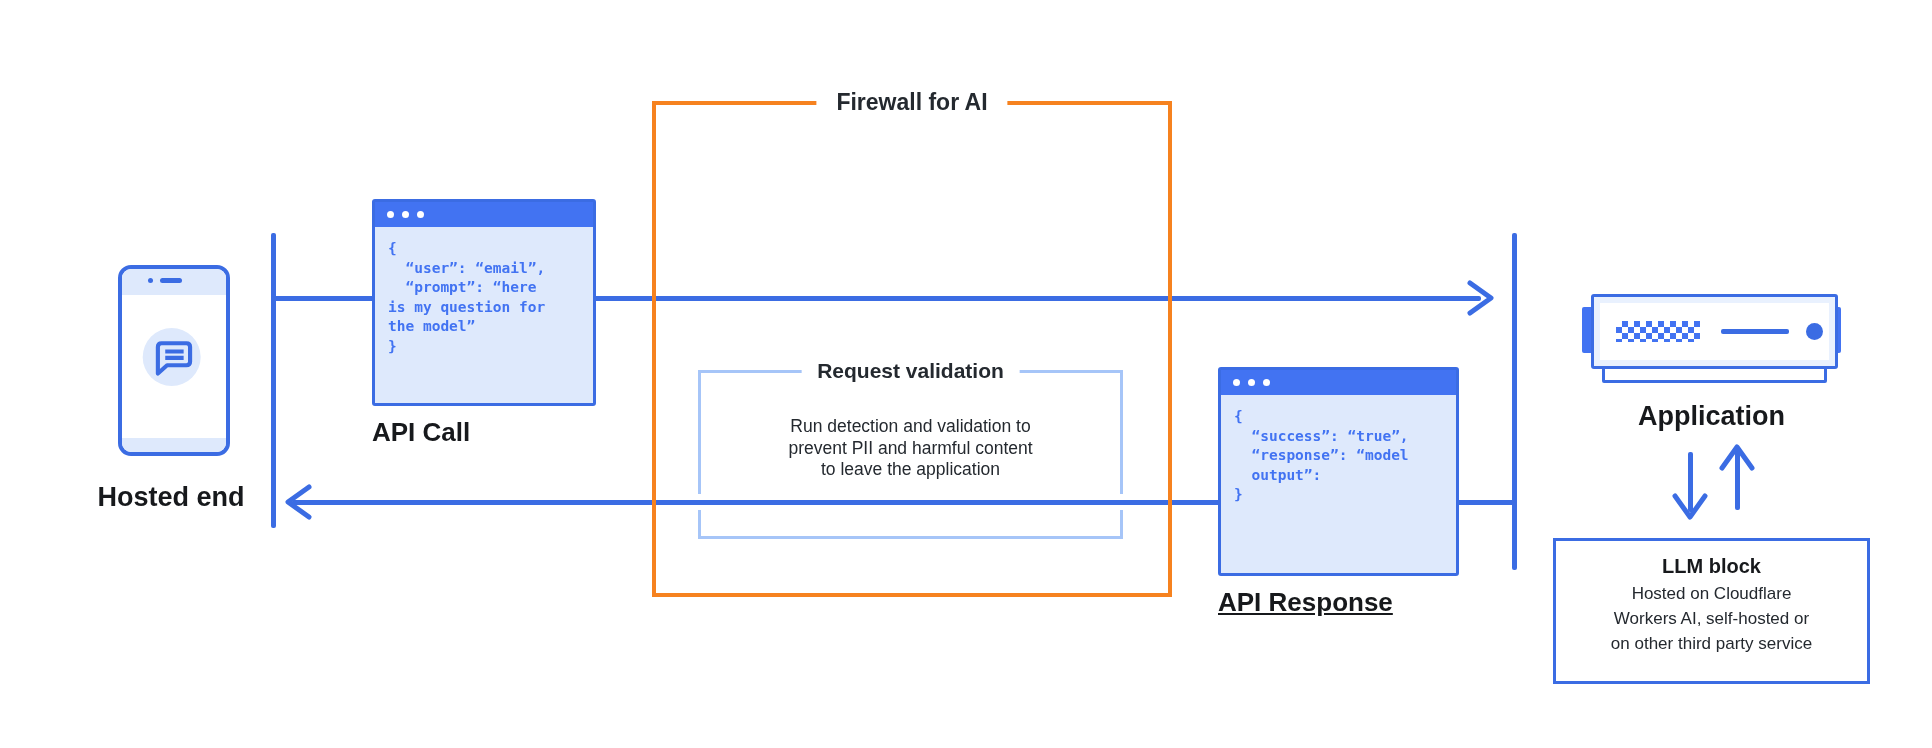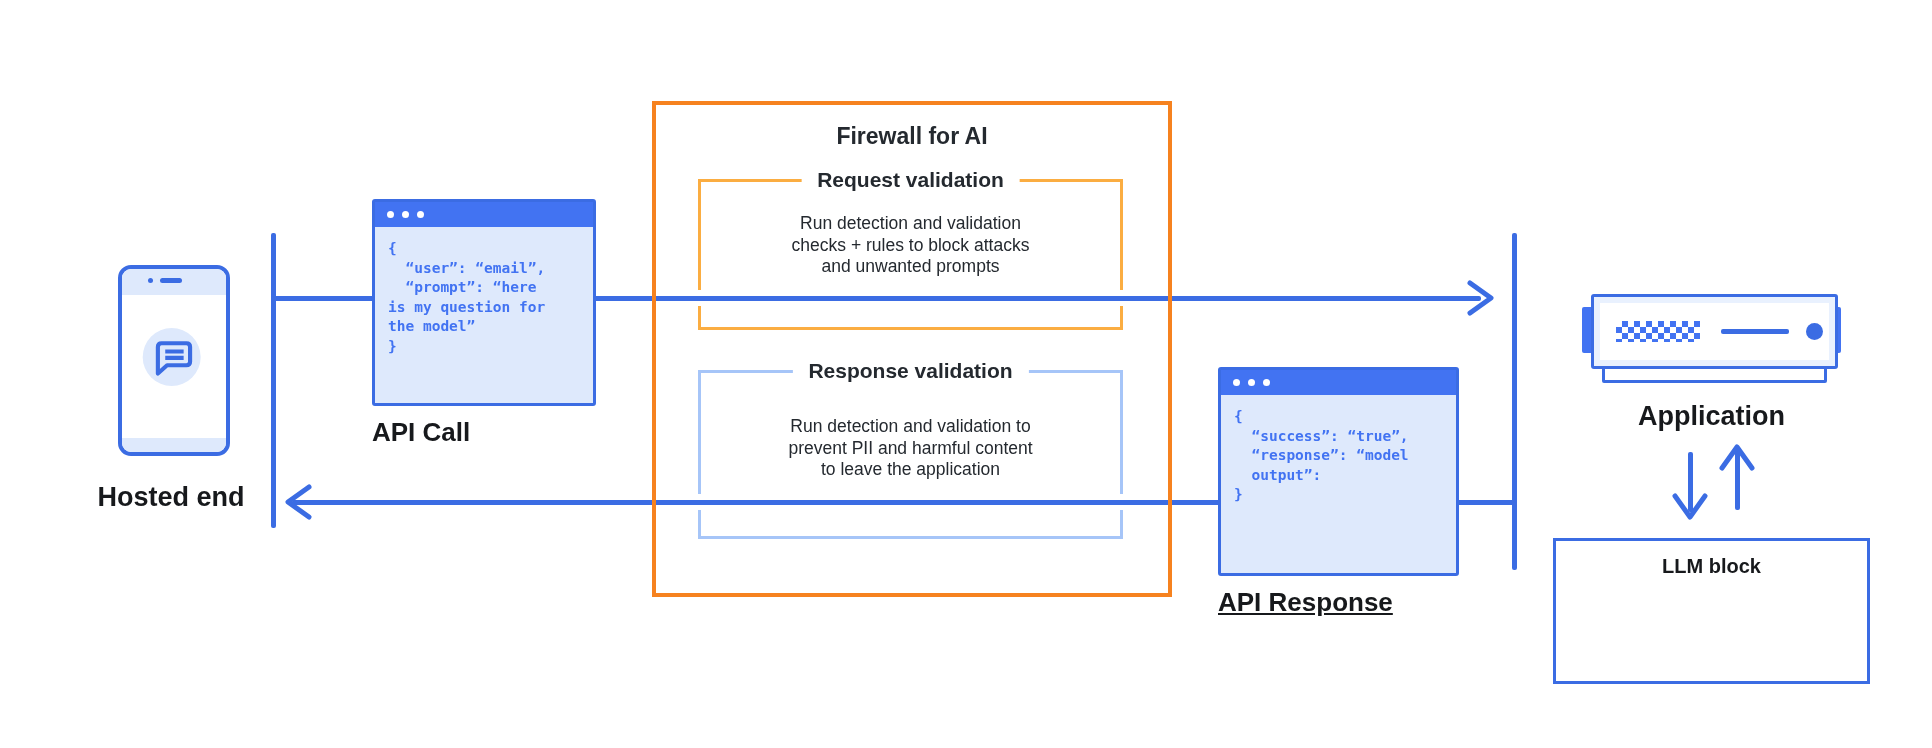--- a/index.html
+++ b/index.html
@@ -24,21 +24,21 @@
   
   .bracket{position:absolute;background:transparent;z-index:1;}
   .bracket-title{position:absolute;top:-14px;left:50%;transform:translateX(-50%);
         background:#fff;padding:0 16px;white-space:nowrap;
         font-size:21px;font-weight:700;color:#24292F;}
   .bracket-desc{position:absolute;left:0;right:0;text-align:center;
         font-size:17.5px;line-height:21.5px;color:#24292F;white-space:pre-line;}
   .firewall{position:absolute;border:4px solid #F6821F;background:transparent;z-index:4;}
   .firewall-title{position:absolute;top:-16px;left:50%;transform:translateX(-50%);
         background:#fff;padding:0 20px;white-space:nowrap;
-        font-size:23px;font-weight:700;color:#24292F;margin-top:34px;}
+        font-size:23px;font-weight:700;color:#24292F;}
 
   
   .phone{position:absolute;left:118px;top:265px;width:104px;height:183px;
          border:4px solid #3B6CE3;border-radius:13px;background:#fff;overflow:hidden;z-index:6;}
   .phone-top{position:absolute;left:0;top:0;right:0;height:26px;background:#DEE9FC;}
   .phone-dot{position:absolute;left:26px;top:9px;width:5px;height:5px;border-radius:50%;background:#3B6CE3;}
   .phone-dash{position:absolute;left:38px;top:9px;width:22px;height:5px;border-radius:3px;background:#3B6CE3;}
   .phone-bottom{position:absolute;left:0;bottom:0;right:0;height:14px;background:#DEE9FC;}
   .phone-circle{position:absolute;left:50%;top:88px;transform:translate(-54%,-50%);
         width:58px;height:58px;border-radius:50%;background:#DEE9FC;
@@ -64,29 +64,23 @@
   .llm{position:absolute;left:1553px;top:538px;width:317px;height:146px;
        border:3.5px solid #3B6CE3;background:#fff;z-index:1;box-sizing:border-box;}
   .llm-title{margin-top:14px;text-align:center;font-size:20px;font-weight:700;color:#17191C;}
   .llm-desc{margin-top:3px;text-align:center;font-size:17px;line-height:25px;color:#24292F;white-space:pre-line;}
 </style>
 </head>
 <body>
 
 <div class="canvas">
 
-  <div class="bracket" style="left:698px;top:179px;width:419px;height:145px;border:3px solid #FBAD41;">
-    <div class="bracket-title">Request validation</div>
-    <div class="bracket-desc" style="top:31px;">Run detection and validation
-checks + rules to block attacks
-and unwanted prompts</div>
-  </div>
 
   <div class="bracket" style="left:698px;top:370px;width:419px;height:163px;border:3px solid #A6C5F8;">
-    <div class="bracket-title">Response validation</div>
+    <div class="bracket-title">Request validation</div>
     <div class="bracket-desc" style="top:43px;">Run detection and validation to
 prevent PII and harmful content
 to leave the application</div>
   </div>
 
   <div class="casing" style="left:300px;top:290px;width:1180px;"></div>
   <div class="casing" style="left:310px;top:494px;width:1195px;"></div>
 
   <div class="hline" style="left:273px;top:296px;width:1208px;"></div>
   <svg class="chev" style="left:1464px;top:277px;" width="34" height="42">
@@ -165,15 +159,18 @@
   <svg class="chev" style="left:1669px;top:490px;" width="42" height="34">
     <path d="M6 6 L21 27 L36 6" fill="none" stroke="#3B6CE3" stroke-width="5" stroke-linecap="round" stroke-linejoin="round"></path>
   </svg>
   <div class="vline" style="left:1735px;top:450px;height:60px;"></div>
   <svg class="chev" style="left:1716px;top:440px;" width="42" height="34">
     <path d="M6 28 L21 7 L36 28" fill="none" stroke="#3B6CE3" stroke-width="5" stroke-linecap="round" stroke-linejoin="round"></path>
   </svg>
 
   <div class="llm">
     <div class="llm-title">LLM block</div>
+    <div class="llm-desc">Hosted on Cloudflare
+Workers AI, self-hosted or
+on other third party service</div>
   </div>
 
 </div>
 
 </body></html>

